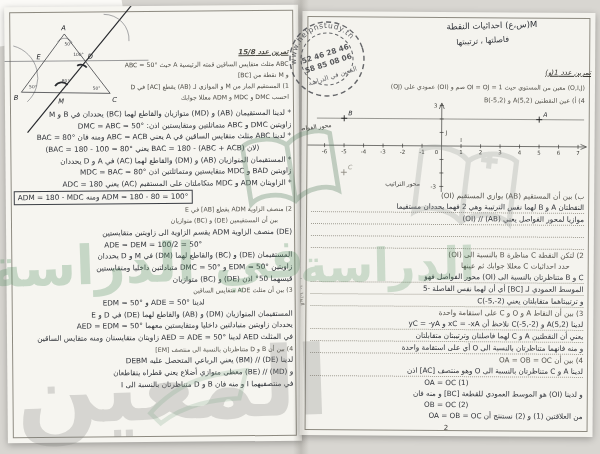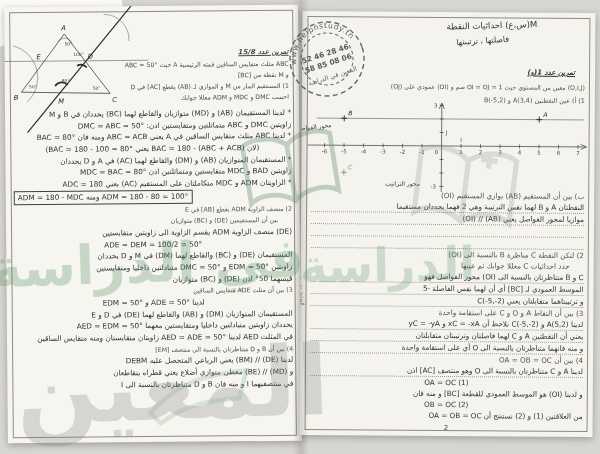--- a/index.html
+++ b/index.html
@@ -26,21 +26,21 @@
   .l-title{font-size:7px;font-weight:bold;font-style:italic;text-decoration:underline;color:#33322d;}
 
   .lp-header{position:absolute;top:42px;right:10px;width:184px;direction:rtl;text-align:right;}
   .lp-header .line{font-size:6.2px;line-height:11px;height:11px;color:#4c4b44;}
   .lp-header .l-title{font-size:7px;}
   .lp-body{position:absolute;top:102px;left:8px;right:8px;}
   .rp-body{position:absolute;top:178px;left:10px;right:10px;}
 
   .rp-h1{position:absolute;top:8px;right:58px;font-size:8.5px;color:#2f3238;direction:rtl;transform:rotate(-2deg);white-space:nowrap;}
   .rp-h2{position:absolute;top:24px;right:86px;font-size:7.8px;color:#2f3238;direction:rtl;transform:rotate(-4deg);}
-  .rp-extitle{position:absolute;top:56px;right:20px;font-size:7px;font-weight:bold;font-style:italic;
+  .rp-extitle{position:absolute;top:56px;right:4px;font-size:7px;font-weight:normal;font-style:italic;
     text-decoration:underline;color:#33322d;direction:rtl;}
   .rp-intro{position:absolute;top:71px;right:10px;font-size:6.2px;color:#54524b;direction:rtl;white-space:nowrap;}
   .rp-q1{position:absolute;top:84px;right:10px;font-size:6.4px;color:#54524b;direction:rtl;}
   .x-axis-label{position:absolute;left:-6px;top:112px;font-size:6px;color:#3a3a38;transform:rotate(-7deg);direction:rtl;}
   .y-axis-label{position:absolute;left:84px;top:168px;font-size:6px;color:#3a3a38;direction:rtl;}
   .rp-margin-note{position:absolute;left:-2px;top:236px;font-size:5.3px;color:#6b6962;direction:rtl;
     transform:rotate(83deg);transform-origin:left top;white-space:nowrap;}
   .rp-pagenum{position:absolute;bottom:4px;left:50%;transform:translateX(-50%);font-size:7px;color:#44433e;}
 
   
@@ -147,21 +147,21 @@
     </div>
 </div>
 
 <div class="page page-right">
   <div class="frame"></div>
 
   <div class="rp-h1">M(س،ع) احداثيات النقطة</div>
   <div class="rp-h2">فاصلتها ، ترتيبتها</div>
   <div class="rp-extitle">تمرين عدد 1(و)</div>
   <div class="rp-intro">(O,I,J) معين من المستوي حيث OI = OJ = 1 صم و (OI) عمودي على (OJ)</div>
-  <div class="rp-q1">1) أ) عين النقطتين A(3,4) و B(-5,2)</div>
+  <div class="rp-q1">4) أ) عين النقطتين A(5,2) و B(-5,2)</div>
 
   <svg id="grid-svg" class="grid" width="290" height="96" viewBox="0 0 290 96">
       <line x1="6" y1="48" x2="284" y2="48" class="ax"></line>
       <path d="M279,45.5 L285,48 L279,50.5" class="ax"></path>
       <line x1="140" y1="94" x2="140" y2="6" class="ax"></line>
       <path d="M137.5,11 L140,5 L142.5,11" class="ax"></path>
       <line x1="23" y1="46" x2="23" y2="50" class="ax"></line>
       <text x="23" y="56" class="tk">-6</text>
       <line x1="42.5" y1="46" x2="42.5" y2="50" class="ax"></line>
       <text x="42.5" y="56" class="tk">-5</text>

